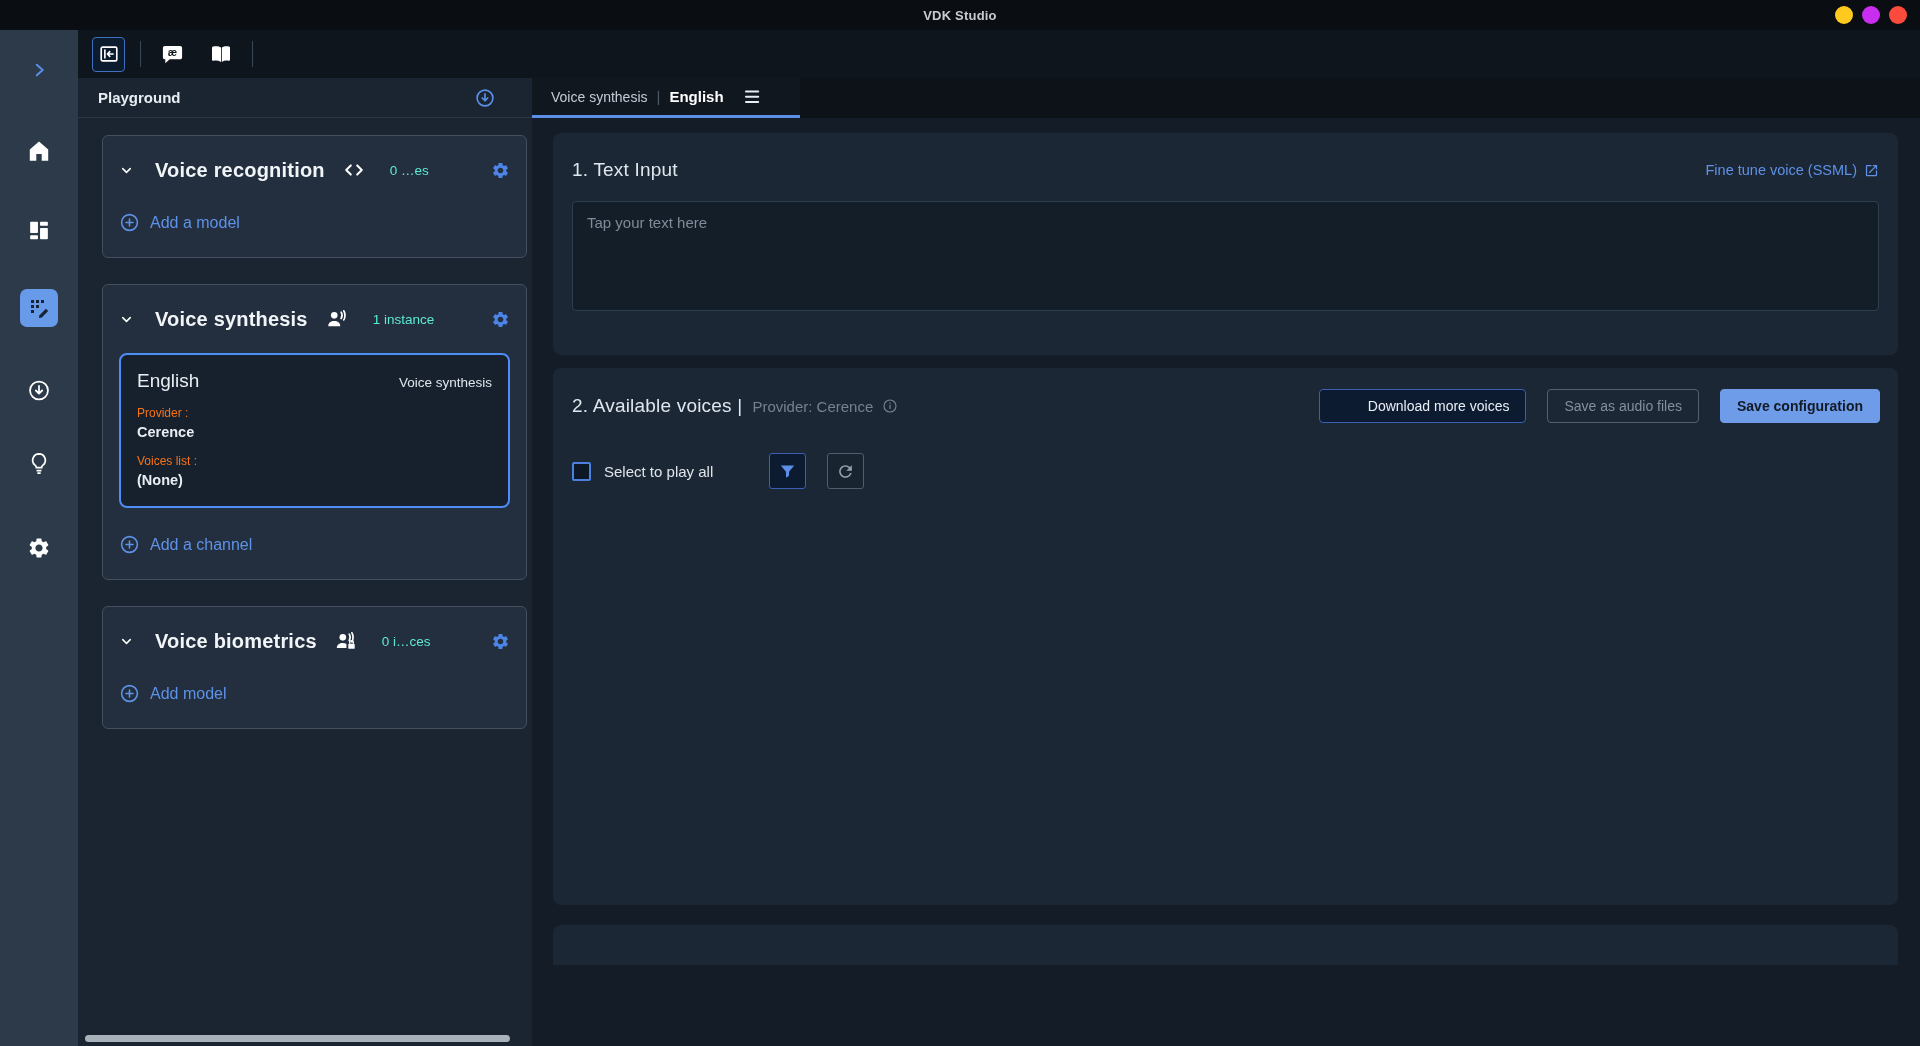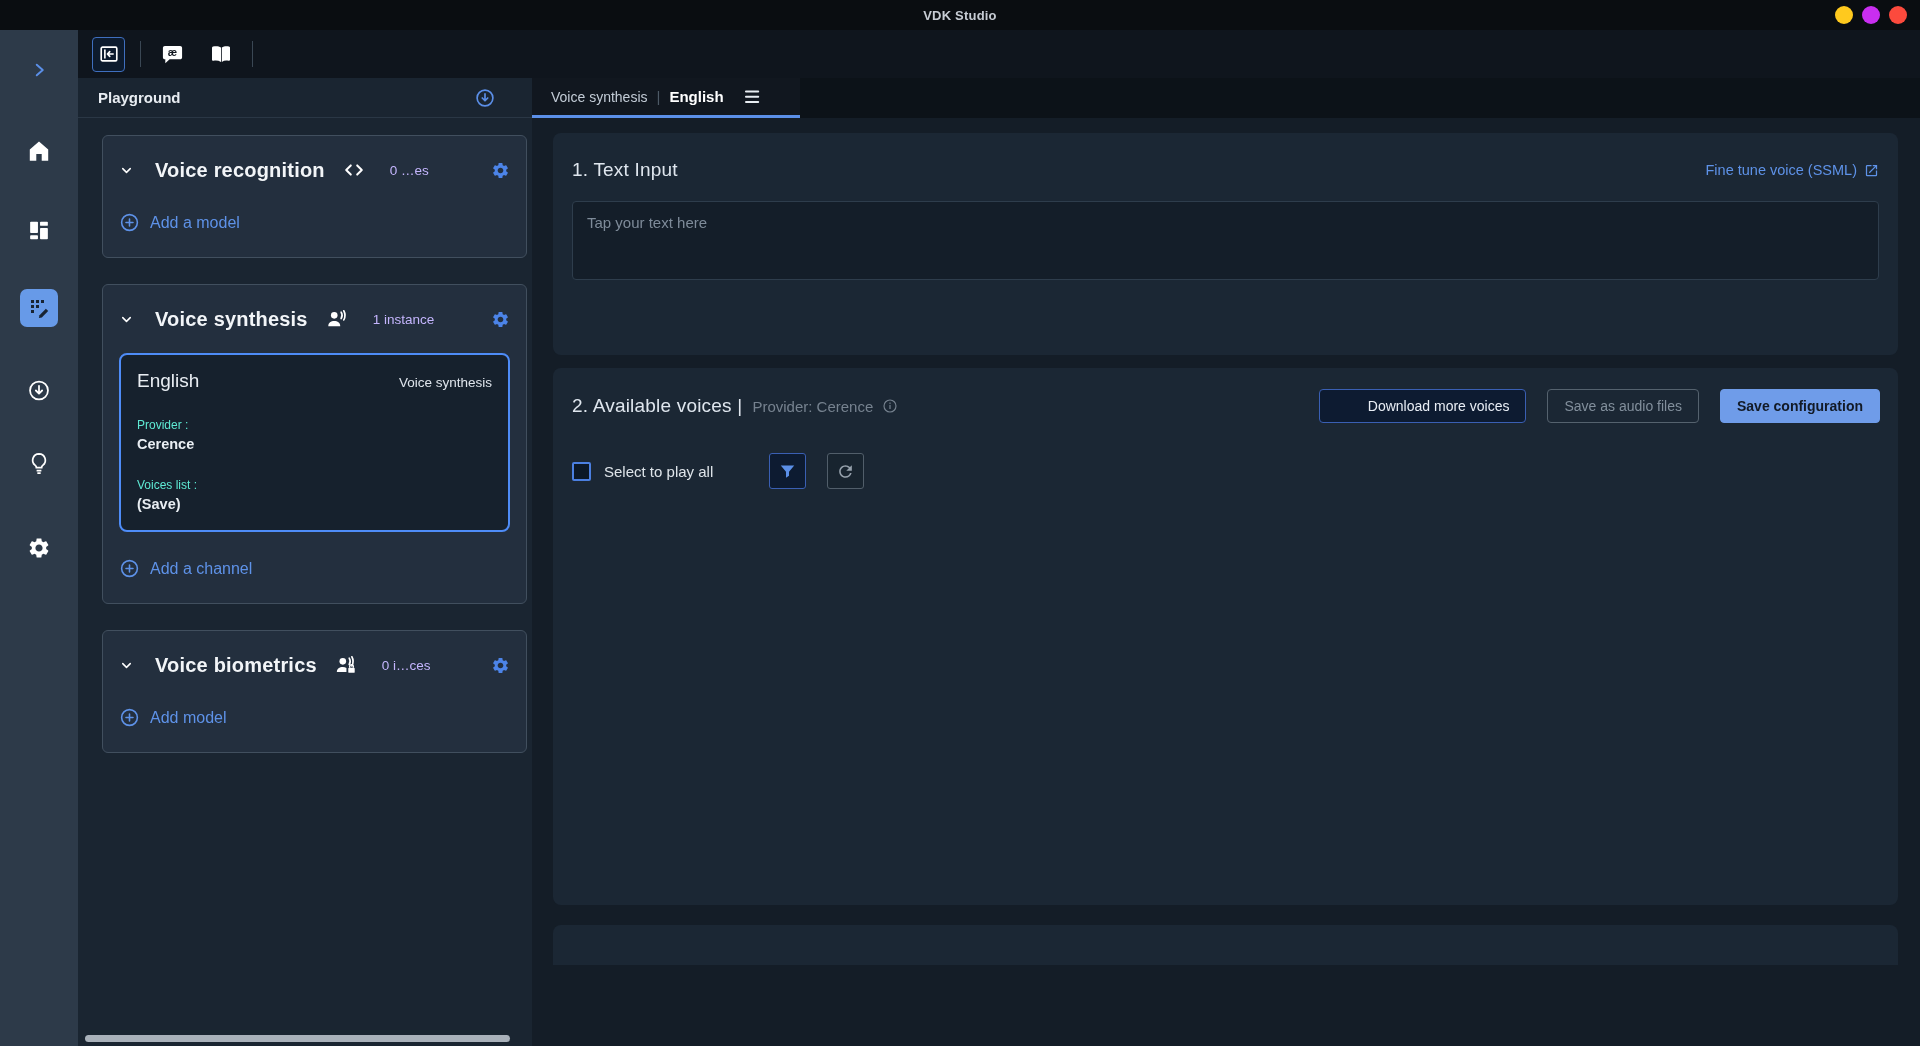--- a/index.html
+++ b/index.html
@@ -43,32 +43,32 @@
   .panel-header .ph-title { font-size:15px; font-weight:700; color:#e8edf2; }
   .panel-header .ph-icon { margin-left:auto; width:22px; height:22px; cursor:pointer; }
 
   .sections { padding:17px 5px 0 24px; }
   .card { background:#232f3e; border:1px solid #414f5e; border-radius:6px;
     padding:18px 16px 24px 16px; margin-bottom:26px; }
   .card-head { display:flex; align-items:center; gap:18px; height:32px; }
   .chev-down { width:15px; height:15px; margin-right:3px; cursor:pointer; flex:none; }
   .card-title { font-size:20px; font-weight:700; color:#f2f5f8; letter-spacing:.2px; }
   .card-glyph { width:22px; height:22px; flex:none; }
-  .card-count { font-size:13.5px; color:#c4b5fd; margin-left:7px; white-space:nowrap; }
+  .card-count { font-size:13.5px; color:#5eead4; margin-left:7px; white-space:nowrap; }
   .card-gear { margin-left:auto; width:19px; height:19px; cursor:pointer; flex:none; }
   .add-link { display:flex; align-items:center; gap:10px; color:#5e92e8; font-size:16px;
     margin-top:26px; cursor:pointer; width:max-content; }
   .add-link .plus { width:21px; height:21px; }
 
   .channel-card { margin-top:18px; background:#16212d; border:2px solid #4e8cf7; border-radius:8px;
     padding:15px 16px 18px 16px; cursor:pointer; }
   .ch-row { display:flex; align-items:baseline; }
   .ch-name { font-size:19px; color:#e9eef3; }
   .ch-type { margin-left:auto; font-size:13.5px; color:#dfe5ec; }
-  .ch-label { font-size:12px; color:#5eead4; margin-top:26px; }
+  .ch-label { font-size:12px; color:#f97316; margin-top:14px; }
   .ch-value { font-size:14.5px; font-weight:700; color:#e9eef3; margin-top:4px; }
 
   .hscroll { position:absolute; left:7px; bottom:4px; width:425px; height:7px;
     background:#a9b1ba; border-radius:4px; cursor:pointer; }
 
   
   .main { position:absolute; left:532px; top:78px; width:1388px; height:968px; background:#141d27; }
   .tabbar { height:40px; background:#0c1218; display:flex; }
   .tab { width:268px; height:40px; background:#11171f; display:flex; align-items:center;
     padding:0 16px 0 19px; gap:9px; border-bottom:3px solid #5b8fe8; cursor:pointer; }
@@ -79,21 +79,21 @@
 
   .content { position:relative; height:928px; overflow:hidden; padding:0 22px 0 21px; }
   .panel { background:#1b2734; border-radius:8px; }
 
   .panel-text { margin-top:15px; height:222px; padding:26px 19px 0 19px; }
   .sec-head { display:flex; align-items:center; }
   .sec-title { font-size:19px; color:#dfe6ee; letter-spacing:.2px; }
   .ssml-link { margin-left:auto; display:flex; align-items:center; gap:7px; color:#5e92e8;
     font-size:14.5px; cursor:pointer; }
   .ssml-link .ext { width:15px; height:15px; }
-  .text-area { margin-top:20px; width:100%; height:79px; background:#141e29;
+  .text-area { margin-top:20px; width:100%; height:110px; background:#141e29;
     border:1px solid #2e3d4c; border-radius:4px; padding:12px 14px; font-size:15px;
     color:#dfe5ec; resize:none; font-family:inherit; outline:none; }
   .text-area::placeholder { color:#7e8b99; }
 
   .panel-voices { margin-top:13px; height:537px; padding:21px 18px 0 19px; }
   .av-sub { font-size:15px; color:#76828f; margin-left:10px; }
   .info-icon { width:16px; height:16px; margin-left:9px; cursor:pointer; }
   .btn-row { margin-left:auto; display:flex; align-items:center; gap:21px; }
   .btn { height:34px; border-radius:4px; font-size:14px; padding:0 16px; display:flex;
     align-items:center; cursor:pointer; font-family:inherit; white-space:nowrap; }
@@ -284,21 +284,21 @@
       </div>
 
       <div class="channel-card">
         <div class="ch-row">
           <span class="ch-name">English</span>
           <span class="ch-type">Voice synthesis</span>
         </div>
         <div class="ch-label">Provider :</div>
         <div class="ch-value">Cerence</div>
         <div class="ch-label">Voices list :</div>
-        <div class="ch-value">(Save)</div>
+        <div class="ch-value">(None)</div>
       </div>
 
       <div class="add-link">
         <span class="plus">
           <svg width="21" height="21" viewBox="0 0 24 24" fill="none" stroke="#5e92e8" stroke-width="1.8">
               <circle cx="12" cy="12" r="9"></circle>
               <path d="M12 8v8M8 12h8" stroke-linecap="round"></path>
             </svg>
         </span>
         <span>Add a channel</span>

